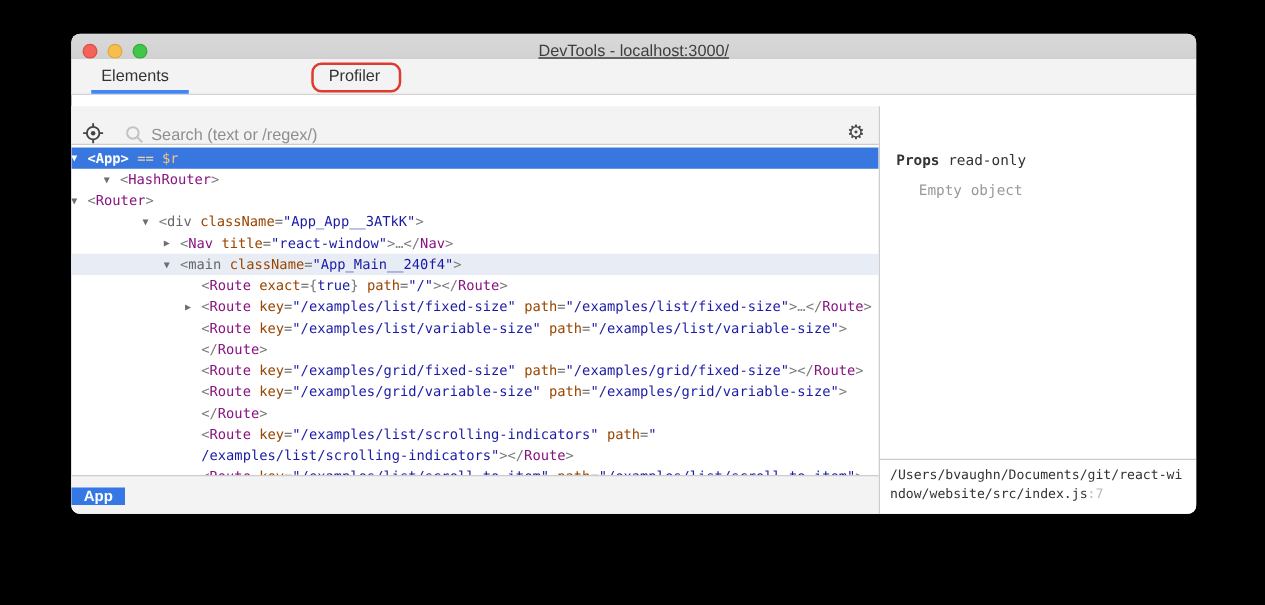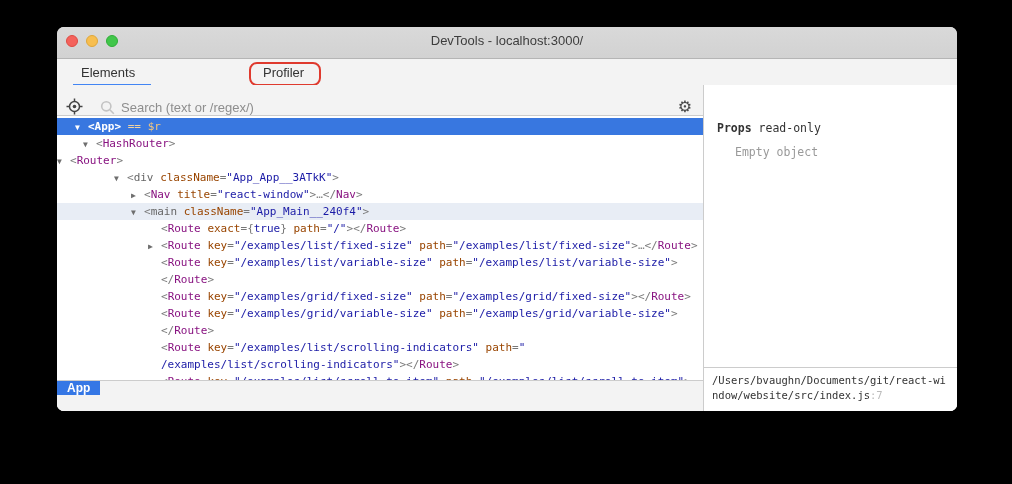--- a/index.html
+++ b/index.html
@@ -5,22 +5,22 @@
   * { margin:0; padding:0; box-sizing:border-box; }
   html,body { width:1012px; height:484px; background:#000; overflow:hidden;
               font-family:"Liberation Sans", sans-serif; }
   .canvas { position:relative; width:1012px; height:484px; background:#000; }
 
   .window { position:absolute; left:57px; top:27px; width:900px; height:384px;
             background:#fff; border-radius:7px; overflow:hidden;
             box-shadow:0 8px 28px rgba(0,0,0,.6); }
 
   
-  .titlebar { position:relative; height:32px; background:linear-gradient(#d9d9d9,#d2d2d2);
-              border-bottom:1px solid #b5b5b5; }
+  .titlebar { position:relative; height:20px; background:linear-gradient(#d9d9d9,#d2d2d2);
+              border-bottom:1px solid #b5b5b5;text-decoration:underline; }
   .traffic { position:absolute; left:9px; top:8px; display:flex; gap:8px; }
   .light { width:12px; height:12px; border-radius:50%; display:inline-block; }
   .light.red    { background:#f4625c; border:1px solid #de4b43; }
   .light.yellow { background:#f7be4f; border:1px solid #dfa73a; }
   .light.green  { background:#41c64a; border:1px solid #2fae37; }
   .title { text-align:center; line-height:27px; font-size:13px; color:#3d3d3d; }
 
   
   .tabbar { position:relative; height:29px; background:#f3f3f3; border-bottom:1px solid #d4d4d4; }
   .tab { position:absolute; top:0; height:28px; line-height:28px; font-size:13px; color:#333; }
@@ -62,21 +62,21 @@
   .seg-attr{ color:#994500; }
   .seg-val { color:#1a1aa6; }
   .seg-p   { color:#777; }
   .seg-ell { color:#888; }
   .seg-selTag { color:#fff; font-weight:bold; }
   .seg-selEq  { color:#f0d3a2; }
   .seg-selR   { color:#f3c67e; }
 
   
   .crumbbar { position:absolute; left:0; right:0; bottom:7px; height:24px; background:#f3f3f3;
-              border-top:1px solid #ccc; display:flex; align-items:flex-start;margin-top:24px; }
+              border-top:1px solid #ccc; display:flex; align-items:flex-end;margin-top:24px; }
   .app-badge { background:#3577e5; color:#fff; font-size:12px; font-weight:bold;
                padding:0 10px; display:flex; align-items:center; cursor:pointer; }
   .below-crumb { position:absolute; left:0; right:0; bottom:0; height:7px; background:#f3f3f3; }
 
   
   .props-header { margin:36px 12px 0 13px; font-family:"DejaVu Sans Mono", monospace;
                   font-size:11.5px; color:#333; }
   .props-title { font-weight:bold; }
   .empty-object { margin:10px 0 0 31px; font-family:"DejaVu Sans Mono", monospace;
                   font-size:11.5px; color:#999; }
@@ -122,21 +122,21 @@
           </svg>
           <svg class="mag-icon" viewBox="0 0 15 15">
             <circle cx="6.3" cy="6.3" r="4.6" fill="none" stroke="#c3c3c3" stroke-width="1.6"></circle>
             <line x1="9.8" y1="9.8" x2="13.8" y2="13.8" stroke="#c3c3c3" stroke-width="1.6"></line>
           </svg>
           <input class="search-input" type="text" placeholder="Search (text or /regex/)" style="">
           <span class="gear">⚙</span>
         </div>
 
         <div class="tree">
-            <div class="tree-row selected" style="padding-left: 18px;"><span class="arrow">▼</span><span class="seg-selTag">&lt;App&gt;</span><span class="seg-selEq"> == </span><span class="seg-selR">$r</span></div>
+            <div class="tree-row selected" style="padding-left: 0;"><span class="arrow">▼</span><span class="seg-selTag">&lt;App&gt;</span><span class="seg-selEq"> == </span><span class="seg-selR">$r</span></div>
             <div class="tree-row" style="padding-left: 26px;"><span class="arrow">▼</span><span class="seg-b">&lt;</span><span class="seg-comp">HashRouter</span><span class="seg-b">&gt;</span></div>
             <div class="tree-row" style=""><span class="arrow">▼</span><span class="seg-b">&lt;</span><span class="seg-comp">Router</span><span class="seg-b">&gt;</span></div>
             <div class="tree-row" style="padding-left: 57px;"><span class="arrow">▼</span><span class="seg-b">&lt;</span><span class="seg-host">div</span><span class="seg-b"> </span><span class="seg-attr">className</span><span class="seg-p">=</span><span class="seg-val">"App_App__3ATkK"</span><span class="seg-b">&gt;</span></div>
             <div class="tree-row" style="padding-left: 74px;"><span class="arrow">▶</span><span class="seg-b">&lt;</span><span class="seg-comp">Nav</span><span class="seg-b"> </span><span class="seg-attr">title</span><span class="seg-p">=</span><span class="seg-val">"react-window"</span><span class="seg-b">&gt;</span><span class="seg-ell">…</span><span class="seg-b">&lt;/</span><span class="seg-comp">Nav</span><span class="seg-b">&gt;</span></div>
             <div class="tree-row highlighted" style="padding-left: 74px;"><span class="arrow">▼</span><span class="seg-b">&lt;</span><span class="seg-host">main</span><span class="seg-b"> </span><span class="seg-attr">className</span><span class="seg-p">=</span><span class="seg-val">"App_Main__240f4"</span><span class="seg-b">&gt;</span></div>
             <div class="tree-row" style="padding-left: 91px;"><span class="arrow"></span><span class="seg-b">&lt;</span><span class="seg-comp">Route</span><span class="seg-b"> </span><span class="seg-attr">exact</span><span class="seg-p">=</span><span class="seg-p">{</span><span class="seg-val">true</span><span class="seg-p">}</span><span class="seg-b"> </span><span class="seg-attr">path</span><span class="seg-p">=</span><span class="seg-val">"/"</span><span class="seg-b">&gt;</span><span class="seg-b">&lt;/</span><span class="seg-comp">Route</span><span class="seg-b">&gt;</span></div>
             <div class="tree-row" style="padding-left: 91px;"><span class="arrow">▶</span><span class="seg-b">&lt;</span><span class="seg-comp">Route</span><span class="seg-b"> </span><span class="seg-attr">key</span><span class="seg-p">=</span><span class="seg-val">"/examples/list/fixed-size"</span><span class="seg-b"> </span><span class="seg-attr">path</span><span class="seg-p">=</span><span class="seg-val">"/examples/list/fixed-size"</span><span class="seg-b">&gt;</span><span class="seg-ell">…</span><span class="seg-b">&lt;/</span><span class="seg-comp">Route</span><span class="seg-b">&gt;</span></div>
             <div class="tree-row" style="padding-left: 91px;"><span class="arrow"></span><span class="seg-b">&lt;</span><span class="seg-comp">Route</span><span class="seg-b"> </span><span class="seg-attr">key</span><span class="seg-p">=</span><span class="seg-val">"/examples/list/variable-size"</span><span class="seg-b"> </span><span class="seg-attr">path</span><span class="seg-p">=</span><span class="seg-val">"/examples/list/variable-size"</span><span class="seg-b">&gt;</span></div>
             <div class="tree-row" style="padding-left: 91px;"><span class="arrow"></span><span class="seg-b">&lt;/</span><span class="seg-comp">Route</span><span class="seg-b">&gt;</span></div>
             <div class="tree-row" style="padding-left: 91px;"><span class="arrow"></span><span class="seg-b">&lt;</span><span class="seg-comp">Route</span><span class="seg-b"> </span><span class="seg-attr">key</span><span class="seg-p">=</span><span class="seg-val">"/examples/grid/fixed-size"</span><span class="seg-b"> </span><span class="seg-attr">path</span><span class="seg-p">=</span><span class="seg-val">"/examples/grid/fixed-size"</span><span class="seg-b">&gt;</span><span class="seg-b">&lt;/</span><span class="seg-comp">Route</span><span class="seg-b">&gt;</span></div>

